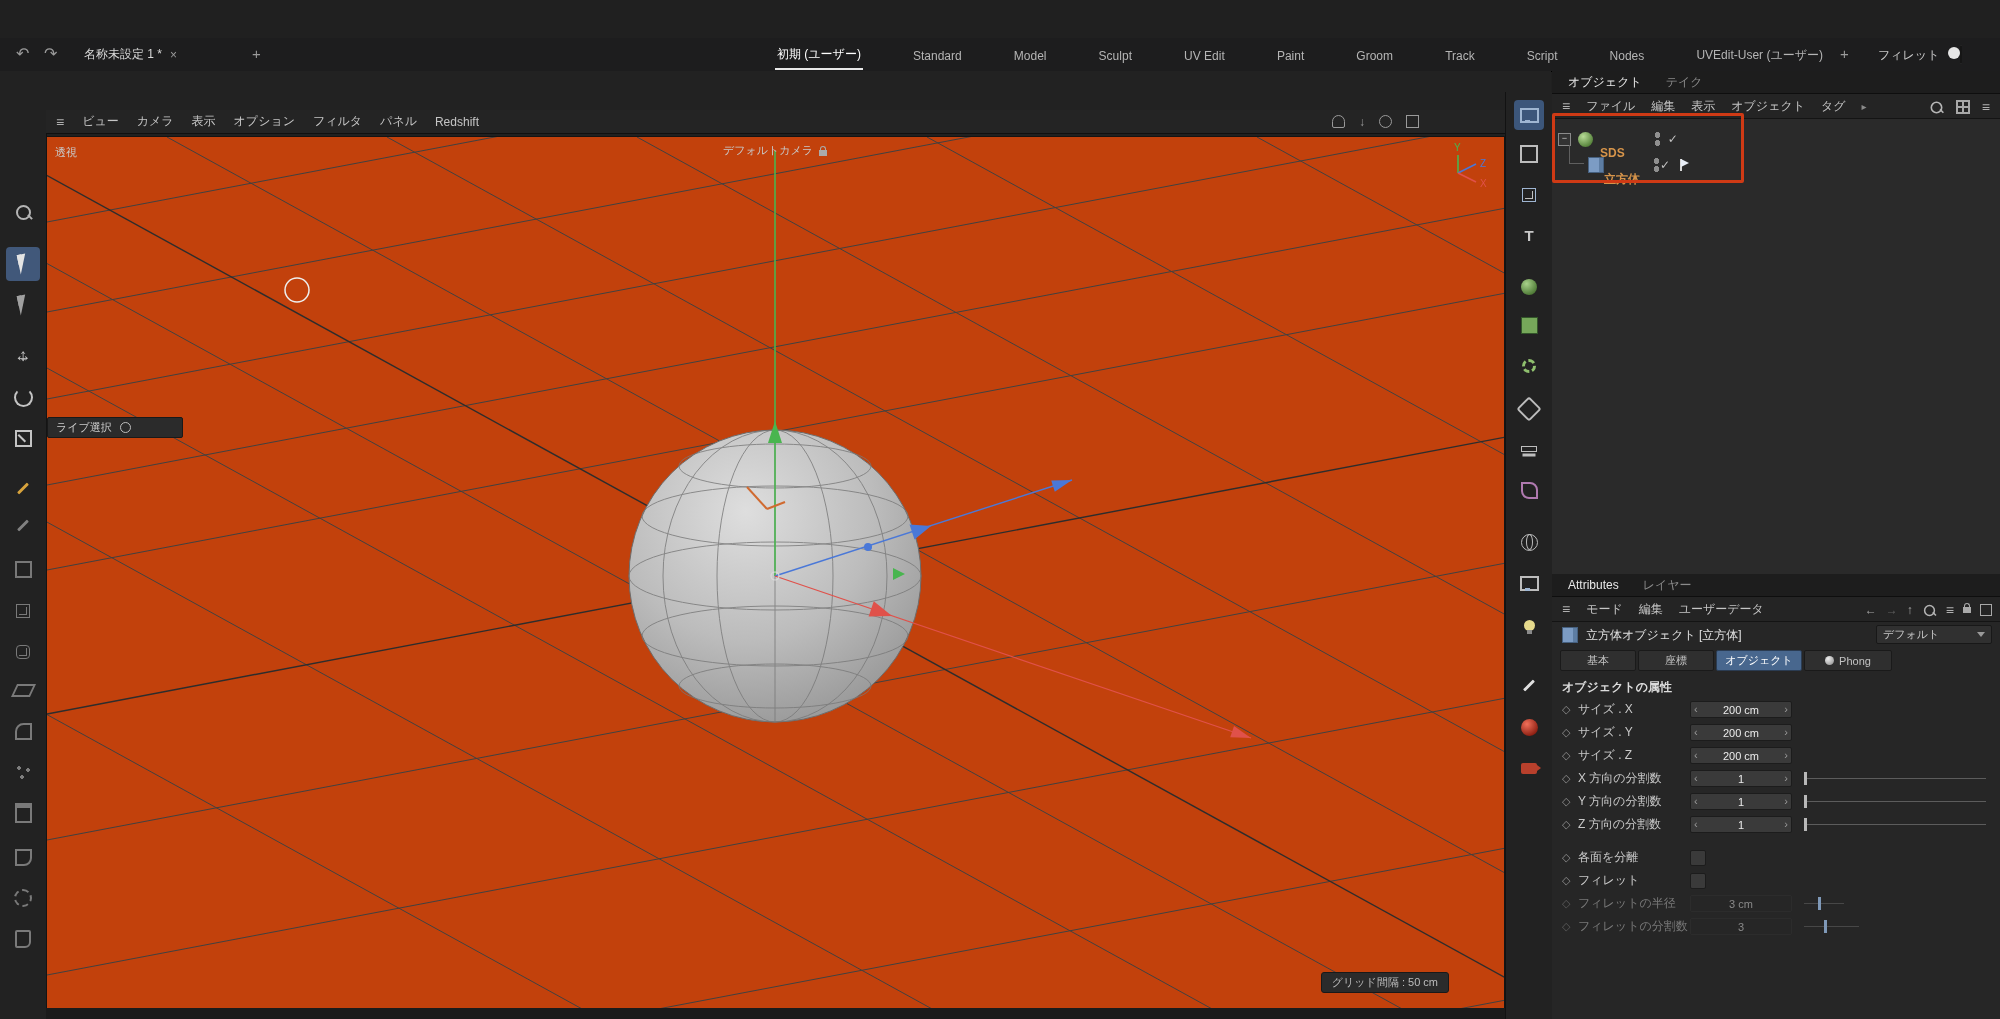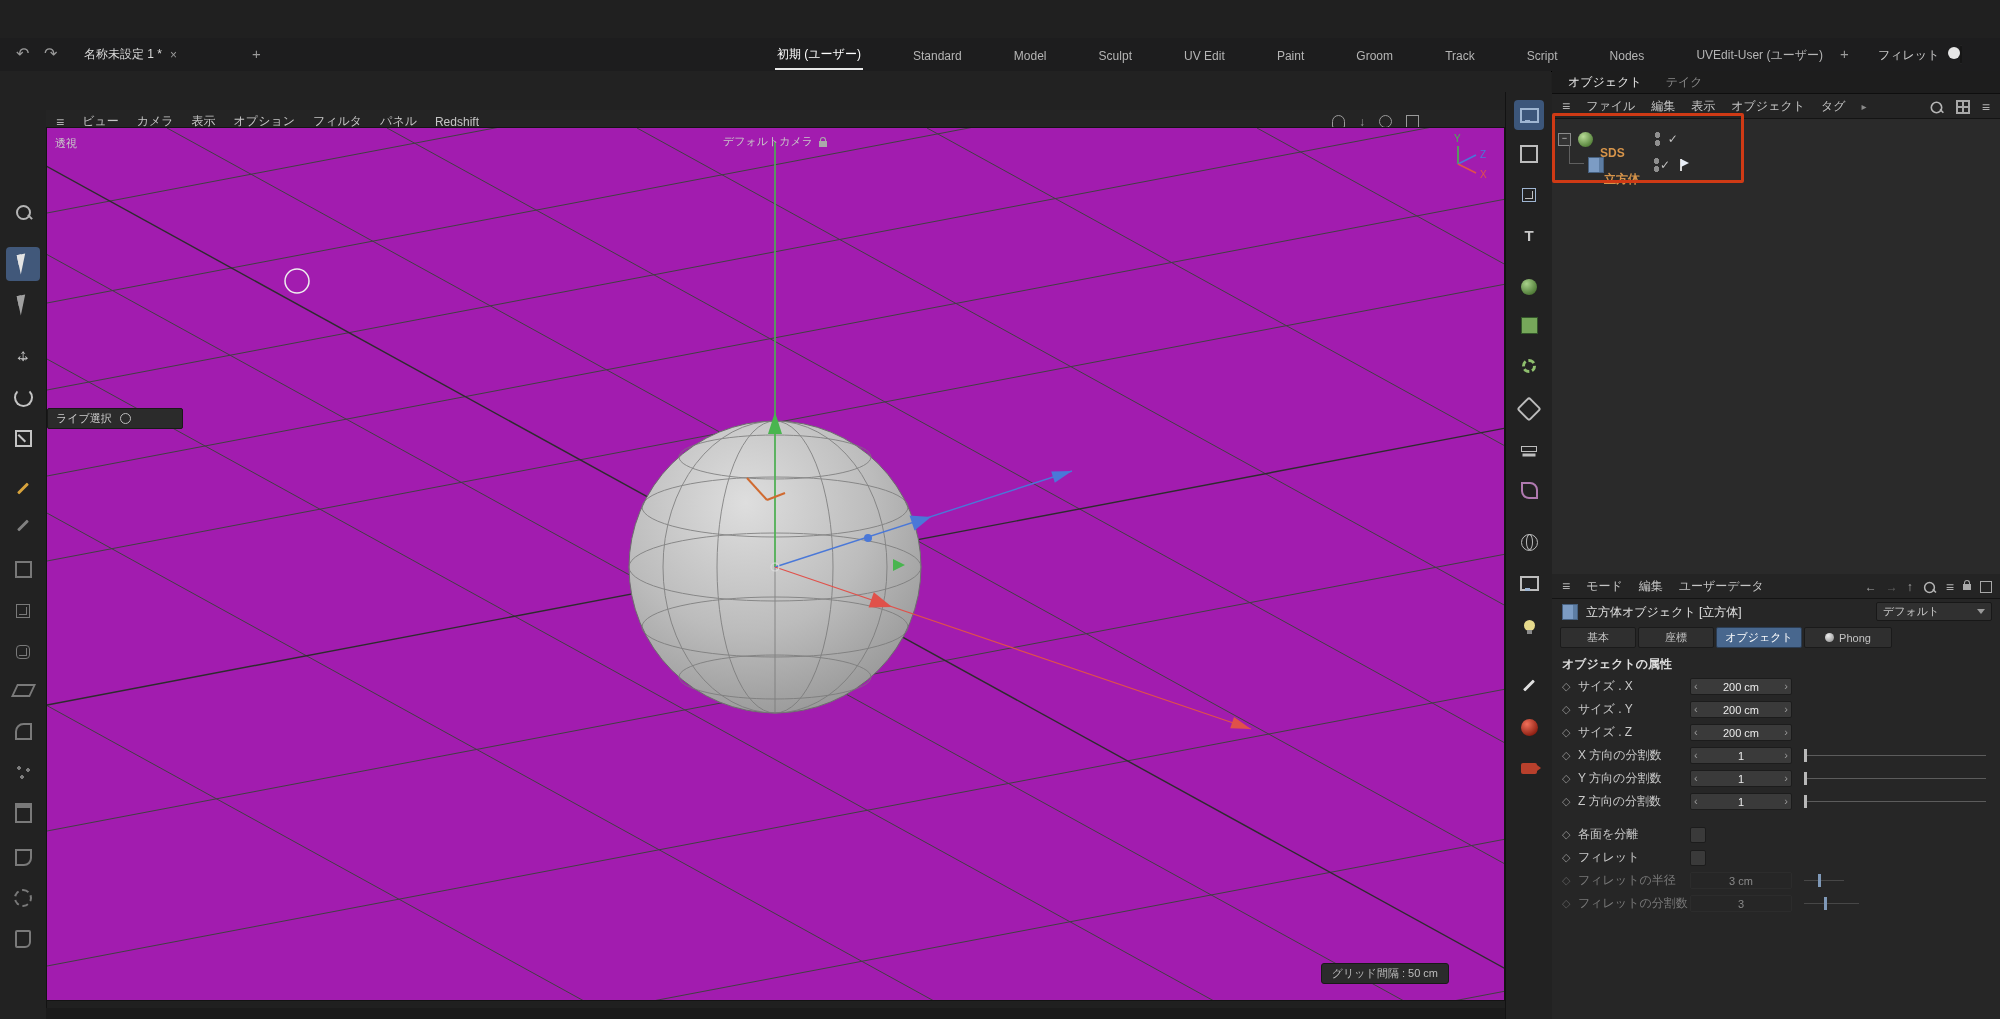--- a/index.html
+++ b/index.html
@@ -65,21 +65,21 @@
   .bulb{width:11px;height:11px;border-radius:50%;background:#e6da8c;position:relative;}
   .bulb::after{content:"";position:absolute;left:3px;top:10px;width:5px;height:4px;background:#8a8a8a;}
   .pen{width:14px;height:3px;background:#e0e0e0;transform:rotate(-45deg);border-radius:1px;}
   .pen.yellow{background:#d8a33c;}
   .redcam{width:16px;height:11px;background:#b8402c;border-radius:2px;position:relative;}
   .redcam::after{content:"";position:absolute;right:-4px;top:2px;border-left:4px solid #b8402c;border-top:3px solid transparent;border-bottom:3px solid transparent;}
   .monitor{width:15px;height:11px;border:2px solid #9fb6d2;position:relative;}
   .monitor::after{content:"";position:absolute;left:3px;top:10px;width:5px;height:3px;background:#9fb6d2;}
   
   .vpmenu{left:46px;top:110px;width:1459px;height:24px;background:#242424;border-bottom:1px solid #101010;display:flex;align-items:center;gap:18px;padding-left:10px;box-sizing:border-box;color:#c5c5c5;font-size:12px;}
-  .vpcanvas{left:46px;top:127px;width:1459px;height:874px;background:#a21caf;border:1px solid #141414;box-sizing:border-box;}
+  .vpcanvas{left:46px;top:136px;width:1459px;height:874px;background:#c2410c;border:1px solid #141414;box-sizing:border-box;}
   .vp-label{position:absolute;color:#c8c8c8;font-size:11px;}
   .hintbox{position:absolute;background:#2b2b2b;border:1px solid #191919;color:#cccccc;font-size:11px;padding:2px 8px;display:flex;align-items:center;gap:8px;border-radius:2px;}
   .gridlabel{position:absolute;background:#2b2b2b;border:1px solid #191919;color:#bdbdbd;font-size:11px;padding:2px 10px;border-radius:3px;}
   .bottomstrip{left:46px;top:1008px;width:1459px;height:11px;background:#1b1b1b;}
   
   .ompanel{left:1552px;top:71px;width:448px;height:503px;background:#2a2a2a;}
   .tabsrow{display:flex;align-items:center;gap:24px;height:22px;background:#1d1d1d;border-bottom:1px solid #0e0e0e;padding-left:16px;font-size:12px;}
   .tab-active{color:#e8e8e8;}
   .tab-inactive{color:#8a8a8a;}
   .menurow{display:flex;align-items:center;gap:16px;height:24px;background:#242424;border-bottom:1px solid #141414;padding-left:10px;font-size:12px;color:#c5c5c5;position:relative;}
@@ -506,20 +506,24 @@
       <span class="objlabel">立方体</span>
       <span class="visdots" style="margin-left:13px;"></span>
       <span class="checkglyph">✓</span>
       <span class="flag" style="margin-left:10px;"></span>
     </div>
   </div>
 
   <div class="abs annot" style="left:1552px;top:113px;width:186px;height:64px;"></div>
 
   <div class="abs ampanel">
+    <div class="tabsrow">
+      <span class="tab-active">Attributes</span>
+      <span class="tab-inactive">レイヤー</span>
+    </div>
     <div class="menurow">
       <span class="hamb">≡</span>
       <span>モード</span>
       <span>編集</span>
       <span>ユーザーデータ</span>
       <span class="amicons" style="top:5px;">
         <span>←</span>
         <span style="opacity:.45;">→</span>
         <span>↑</span>
         <span class="mag" style="transform:scale(.75);"></span>

